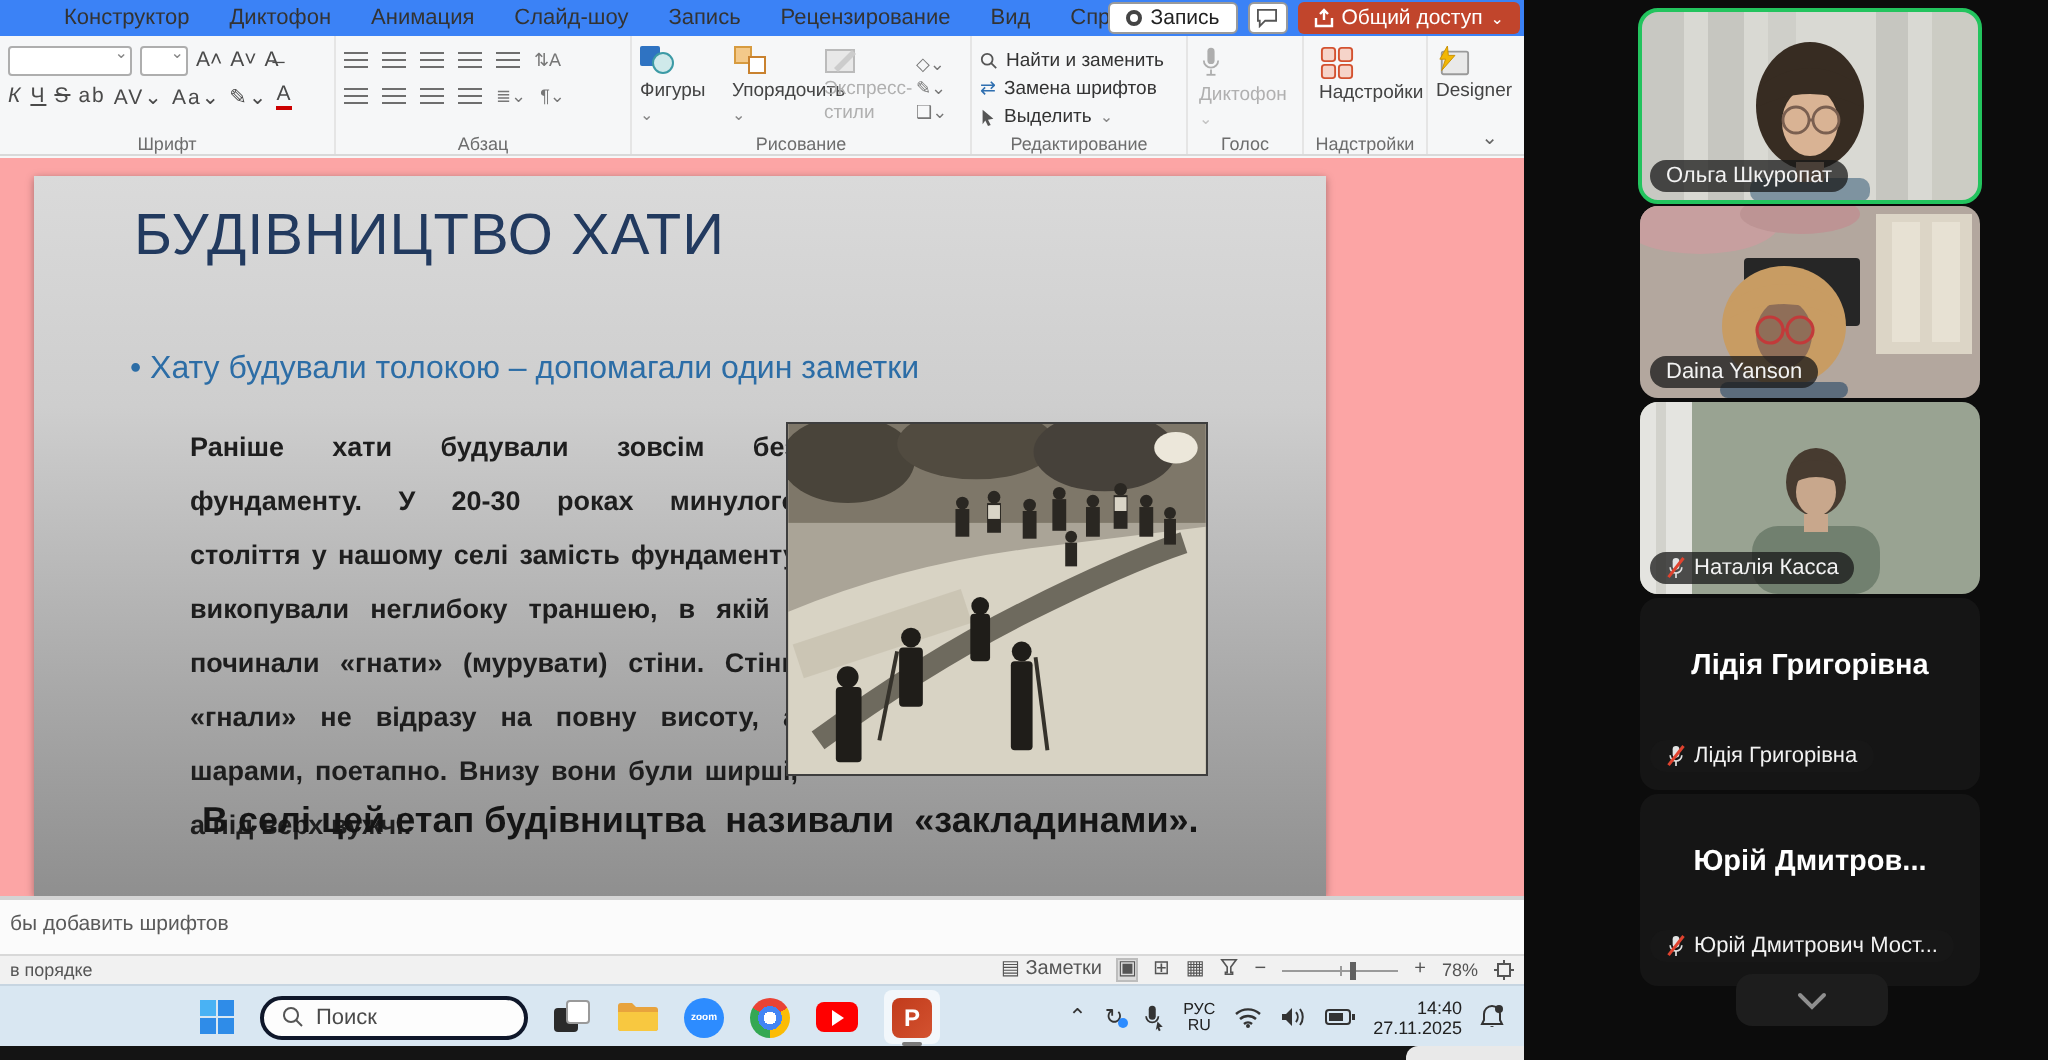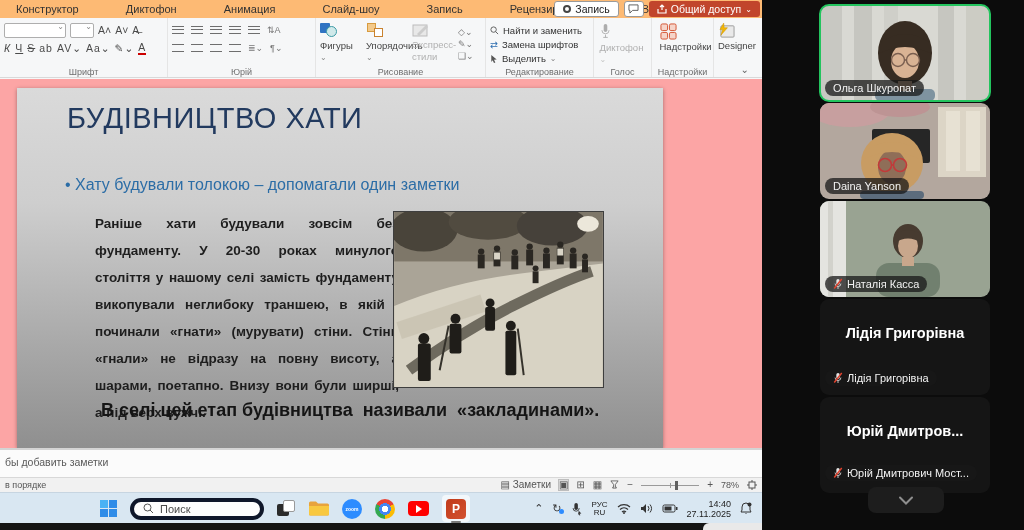--- a/index.html
+++ b/index.html
@@ -2,22 +2,22 @@
 <html><head>
 <meta charset="utf-8">
 <style>
   * { margin:0; padding:0; box-sizing:border-box; }
   html,body { width:1024px; height:530px; overflow:hidden; background:#0c0c0c;
               font-family:"Liberation Sans", sans-serif; }
   .screen { position:relative; width:1024px; height:530px; background:#0c0c0c; }
 
   
   .ppt { position:absolute; left:0; top:0; width:762px; height:492px; background:#f6f7f8; }
-  .tabrow { position:relative; height:18px; background:#fdba74; display:flex; align-items:center;
-            padding-left:6px; font-size:11px; color:#333;justify-content:space-between; }
+  .tabrow { position:relative; height:18px; background:#3b82f6; display:flex; align-items:center;
+            padding-left:22px; font-size:11px; color:#333; }
   .tab { padding:0 10px; cursor:default; white-space:nowrap; }
   .topright { position:absolute; right:2px; top:1px; display:flex; gap:5px; align-items:center; }
   .btn-rec { display:flex; gap:4px; align-items:center; height:16px; padding:0 8px; background:#fff;
              border:1px solid #9a9a9a; border-radius:3px; font-size:10.5px; color:#222; }
   .btn-cmt { width:20px; height:16px; background:#fff; border:1px solid #9a9a9a; border-radius:3px;
              display:flex; align-items:center; justify-content:center; }
   .btn-share { display:flex; gap:4px; align-items:center; height:16px; padding:0 8px; border-radius:3px;
                font-size:10.5px; color:#fff; border:none; }
   .recdot { width:8px; height:8px; border:2px solid #444; border-radius:50%; background:#fff; }
 
@@ -70,21 +70,21 @@
   .ztrack .line { position:absolute; left:0; right:0; top:5px; height:1px; background:#9a9a9a; }
   .ztrack .tick { position:absolute; left:50%; top:3px; width:1px; height:5px; background:#9a9a9a; }
   .ztrack .thumb { position:absolute; left:58%; top:1px; width:3px; height:9px; background:#616161; }
 
   
   .taskbar { position:absolute; left:0; top:492px; width:766px; height:31px; background:#d9e7f2;
              border-top:1px solid #c7d5e1; }
   .tb-center { position:absolute; left:100px; top:0; height:31px; display:flex; align-items:center; gap:13px; }
   .winlogo { display:grid; grid-template-columns:8px 8px; grid-template-rows:8px 8px; gap:1px; }
   .winlogo i { background:#2f8ce8; } .winlogo i:nth-child(1){background:#49b2f4;}
-  .searchpill { width:134px; height:22px; border-radius:11px; background:#fdfdfd; border:4px solid #0f172a;
+  .searchpill { width:134px; height:22px; border-radius:11px; background:#fdfdfd; border:2px solid #0f172a;
                 display:flex; align-items:center; gap:6px; padding-left:9px; font-size:11px; color:#4a4a4a; }
   .tvw { position:relative; width:18px; height:18px; }
   .tvw .b1 { position:absolute; left:0; top:4px; width:12px; height:12px; background:#2b2b2b; border-radius:2px;}
   .tvw .b2 { position:absolute; left:6px; top:0; width:12px; height:12px; background:#fff;
              border:1px solid #9a9a9a; border-radius:2px; }
   .zoomapp { width:20px; height:20px; border-radius:50%; background:#2d8cff; display:flex; align-items:center;
              justify-content:center; color:#fff; font-size:5px; font-weight:700; }
   .chrome { width:20px; height:20px; border-radius:50%;
             background:radial-gradient(circle at 50% 50%, #fff 0 3.2px, #4285f4 3.2px 6px, rgba(0,0,0,0) 6px),
                        conic-gradient(from -60deg, #ea4335 0 120deg, #fbbc05 120deg 240deg, #34a853 240deg 360deg); }
@@ -190,21 +190,21 @@
           <span class="minicol">⇅A</span>
         </div>
         <div class="rowi" style="gap:7px">
           <span class="ic-ln"></span>
           <span class="ic-ln"></span>
           <span class="ic-ln"></span>
           <span class="ic-ln"></span>
           <span style="font-size:9px;color:#777">≣⌄</span>
           <span class="minicol">¶⌄</span>
         </div>
-        <div class="glabel">Юрій</div>
+        <div class="glabel">Абзац</div>
       </div>
 
       <div class="grp" style="width:170px; display:flex">
         <div class="bigbtn">
           <span class="shp">
               <span class="sq"></span>
               <span class="ci"></span>
             </span>
           <span>Фигуры</span>
           <span style="font-size:8px;color:#888">⌄</span>
@@ -346,21 +346,21 @@
             </g>
             <line x1="125" y1="118" x2="131" y2="165" stroke="#35322b" stroke-width="2"></line>
             <line x1="55" y1="115" x2="46" y2="160" stroke="#35322b" stroke-width="2"></line>
           </svg>
         </div>
         <div class="s-caption">В селі цей етап будівництва  називали  «закладинами».</div>
       </div>
     </div>
 
     <div class="notes">
-      <span>бы добавить заметки</span>
+      <span>бы добавить шрифтов</span>
     </div>
 
     <div class="statusbar">
       <span class="sb-left">в порядке</span>
       <div class="sb-right">
         <span class="viewic">▤ <span>Заметки</span></span>
         <span class="viewic sel">▣</span>
         <span class="viewic">⊞</span>
         <span class="viewic">▦</span>
         <span class="viewic">

